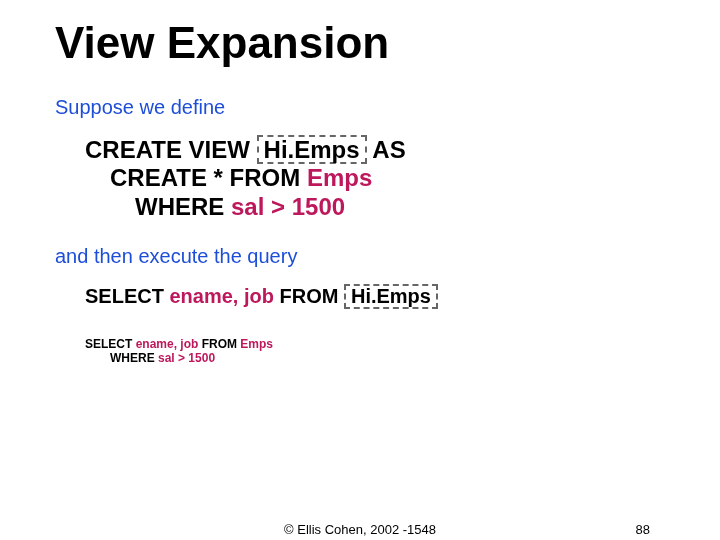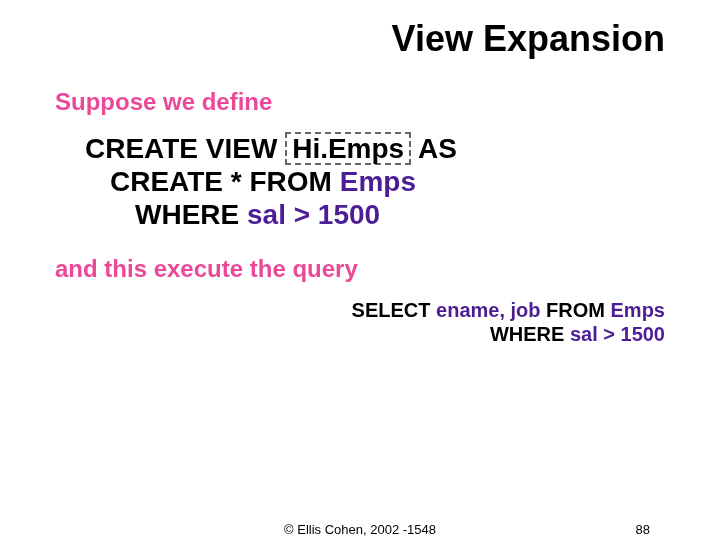--- a/index.html
+++ b/index.html
@@ -12,64 +12,63 @@
     position: relative;
   }
   .slide {
     width: 720px;
     height: 540px;
     position: relative;
     box-sizing: border-box;
     padding: 18px 55px 0 55px;
   }
   .title {
-    text-align: right;
-    font-size: 36px;
+    text-align: left;
+    font-size: 44px;
     font-weight: bold;
     color: #000;
     margin: 0 0 28px 0;
   }
   .lead {
-    font-size: 24px;
-    font-weight: bold;
-    color: #ec4899;
+    font-size: 20px;
+    font-weight: normal;
+    color: #1d4ed8;
     margin: 0 0 16px 0;
   }
   .code-block {
     margin: 0 0 24px 30px;
-    font-size: 28px;
+    font-size: 24px;
     font-weight: bold;
     line-height: 1.18;
   }
   .kw { color: #000; }
-  .sql-red { color: #4c1d95; }
+  .sql-red { color: #be185d; }
   .dashed-box {
     border: 2px dashed #666;
     padding: 0 5px 0 5px;
     display: inline-block;
     line-height: 1.05;
   }
   .query-line {
     margin: 0 0 28px 30px;
     font-size: 20px;
     font-weight: bold;
   }
   .expand-line {
     font-size: 20px;
     font-weight: bold;
     color: #000;
     margin: 0 0 18px 0;
     line-height: 1.18;
   }
   .final-block {
     margin: 0 0 3px 30px;
-    font-size: 20px;
+    font-size: 12px;
     font-weight: bold;
     line-height: 1.18;
-    text-align: right;
   }
   .footer {
     position: absolute;
     bottom: 18px;
     left: 0;
     width: 720px;
     font-size: 13px;
     color: #000;
   }
   .copyright {
@@ -97,22 +96,25 @@
   <div class="code-block">
     <span class="kw">CREATE VIEW </span><span class="dashed-box kw">Hi.Emps</span><span class="kw"> AS</span>
     <span class="indent1">
       <span class="kw">CREATE * FROM </span><span class="sql-red">Emps</span>
     </span>
     <span class="indent2">
       <span class="kw">WHERE </span><span class="sql-red">sal &gt; 1500</span>
     </span>
   </div>
 
-  <p class="lead">and this execute the query</p>
+  <p class="lead">and then execute the query</p>
 
+  <div class="query-line">
+    <span class="kw">SELECT </span><span class="sql-red">ename, job</span><span class="kw"> FROM </span><span class="dashed-box kw">Hi.Emps</span>
+  </div>
 
 
   <div class="final-block">
     <span class="kw">SELECT </span><span class="sql-red">ename, job</span><span class="kw"> FROM </span><span class="sql-red">Emps</span>
     <span class="indent1">
       <span class="kw">WHERE </span><span class="sql-red">sal &gt; 1500</span>
     </span>
   </div>
 
   <div class="footer">

